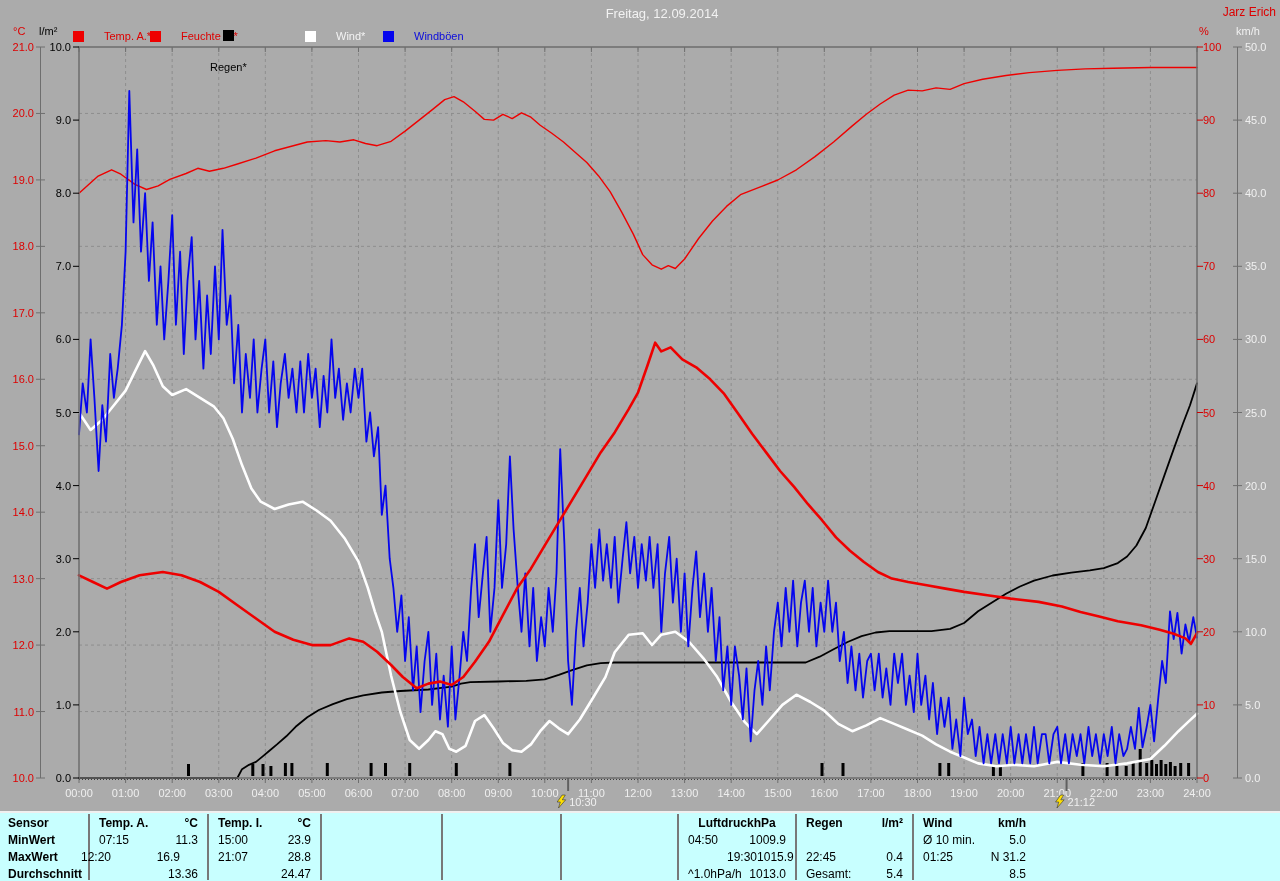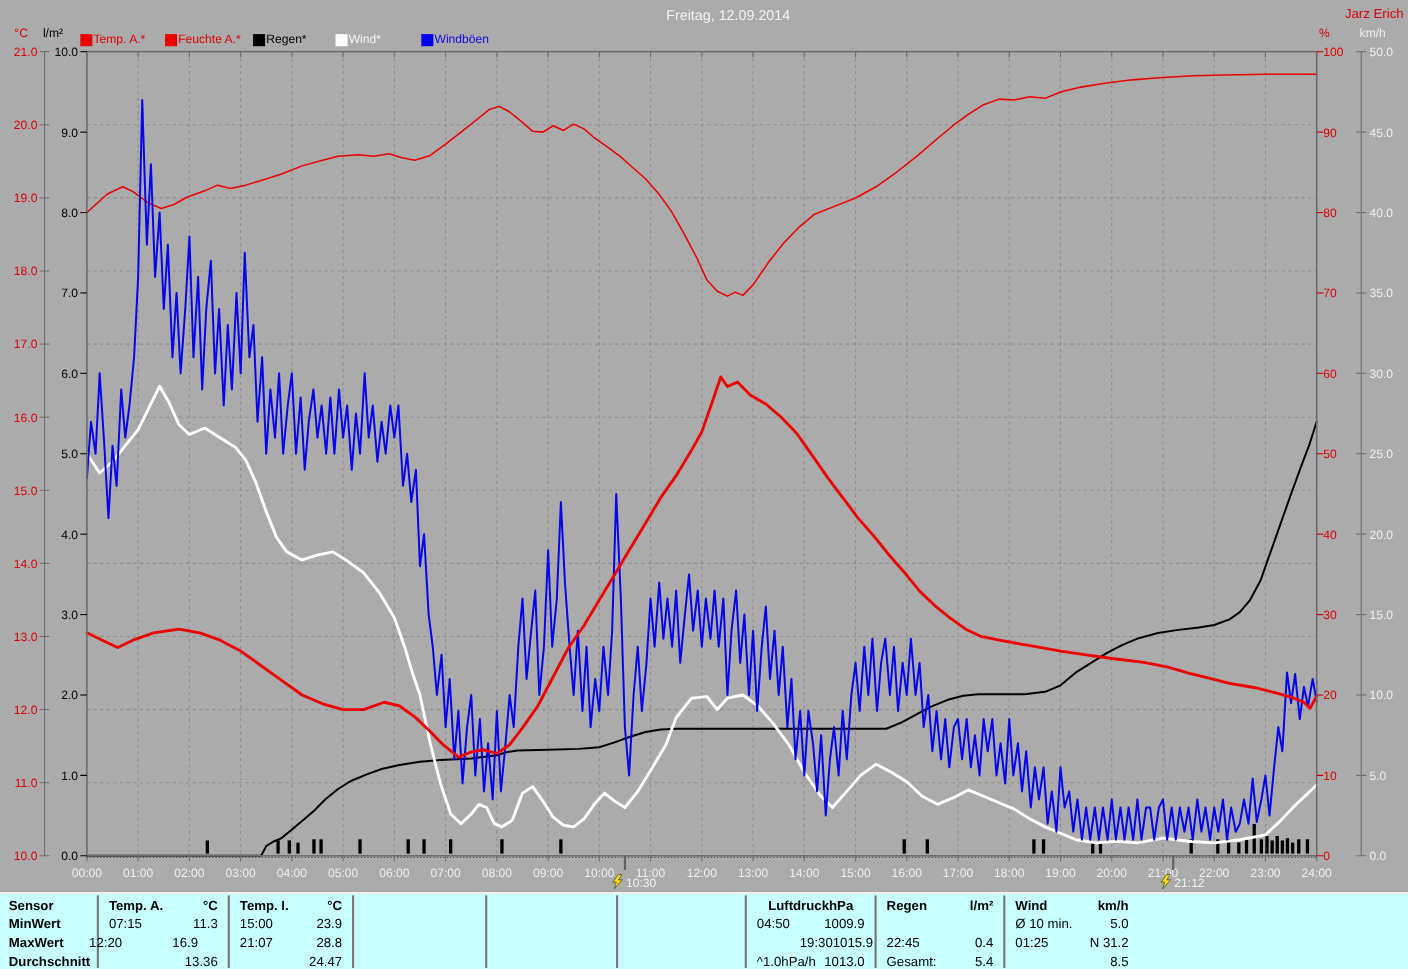--- a/index.html
+++ b/index.html
@@ -9,21 +9,21 @@
   }
   #chart{position:absolute;left:0;top:0;}
   .title{position:absolute;top:6px;left:0;width:100%;text-align:center;color:#f2f2f2;font-size:13px;margin-left:22px;}
   .user{position:absolute;top:5px;right:4px;color:#dd0000;font-size:12px;}
   .unit{position:absolute;font-size:11px;font-weight:bold;}
   .unit-temp{left:13px;top:25px;color:#dd0000;font-weight:normal;}
   .unit-rain{left:39px;top:25px;color:#000;font-weight:normal;}
   .unit-hum{left:1199px;top:25px;color:#dd0000;font-weight:normal;}
   .unit-wind{left:1236px;top:25px;color:#f0f0f0;font-weight:normal;}
   #legend{position:absolute;left:0;top:30px;width:1280px;height:14px;}
-  .legend-item{position:absolute;top:0;display:flex;align-items:center;gap:1px;}
+  .legend-item{position:absolute;top:0;display:flex;align-items:center;gap:20px;}
   .legend-square{display:inline-block;width:11px;height:11px;}
   .legend-label{font-size:11px;white-space:nowrap;}
   #table{
     position:absolute;left:0;top:811px;width:1280px;height:70px;background:#c8ffff;
     border-top:2px solid #efefef;box-sizing:border-box;color:#000;
   }
   .tsep{position:absolute;top:1px;bottom:1px;width:2px;background:#787878;}
   .trow{position:absolute;height:17px;line-height:17px;font-size:12px;white-space:pre;}
   .tbold{font-weight:bold;}
   .tflex{display:flex;justify-content:space-between;box-sizing:border-box;padding:0 7px 0 9px;}
@@ -298,21 +298,21 @@
   <div class="unit unit-wind">km/h</div>
   <div id="legend">
       <div class="legend-item" style="left: 73px;">
         <span class="legend-square" style="background: rgb(238, 0, 0);"></span>
         <span class="legend-label" style="color: rgb(221, 0, 0);">Temp. A.*</span>
       </div>
       <div class="legend-item" style="left: 150px;">
         <span class="legend-square" style="background: rgb(238, 0, 0);"></span>
         <span class="legend-label" style="color: rgb(221, 0, 0);">Feuchte A.*</span>
       </div>
-      <div class="legend-item" style="left: 230px;">
+      <div class="legend-item" style="left: 210px; flex-direction: column;">
         <span class="legend-square" style="background: rgb(0, 0, 0);"></span>
         <span class="legend-label" style="color: rgb(0, 0, 0);">Regen*</span>
       </div>
       <div class="legend-item" style="left: 305px;">
         <span class="legend-square" style="background: rgb(255, 255, 255);"></span>
         <span class="legend-label" style="color: rgb(244, 244, 244);">Wind*</span>
       </div>
       <div class="legend-item" style="left: 383px;">
         <span class="legend-square" style="background: rgb(5, 5, 238);"></span>
         <span class="legend-label" style="color: rgb(11, 11, 221);">Windböen</span>

